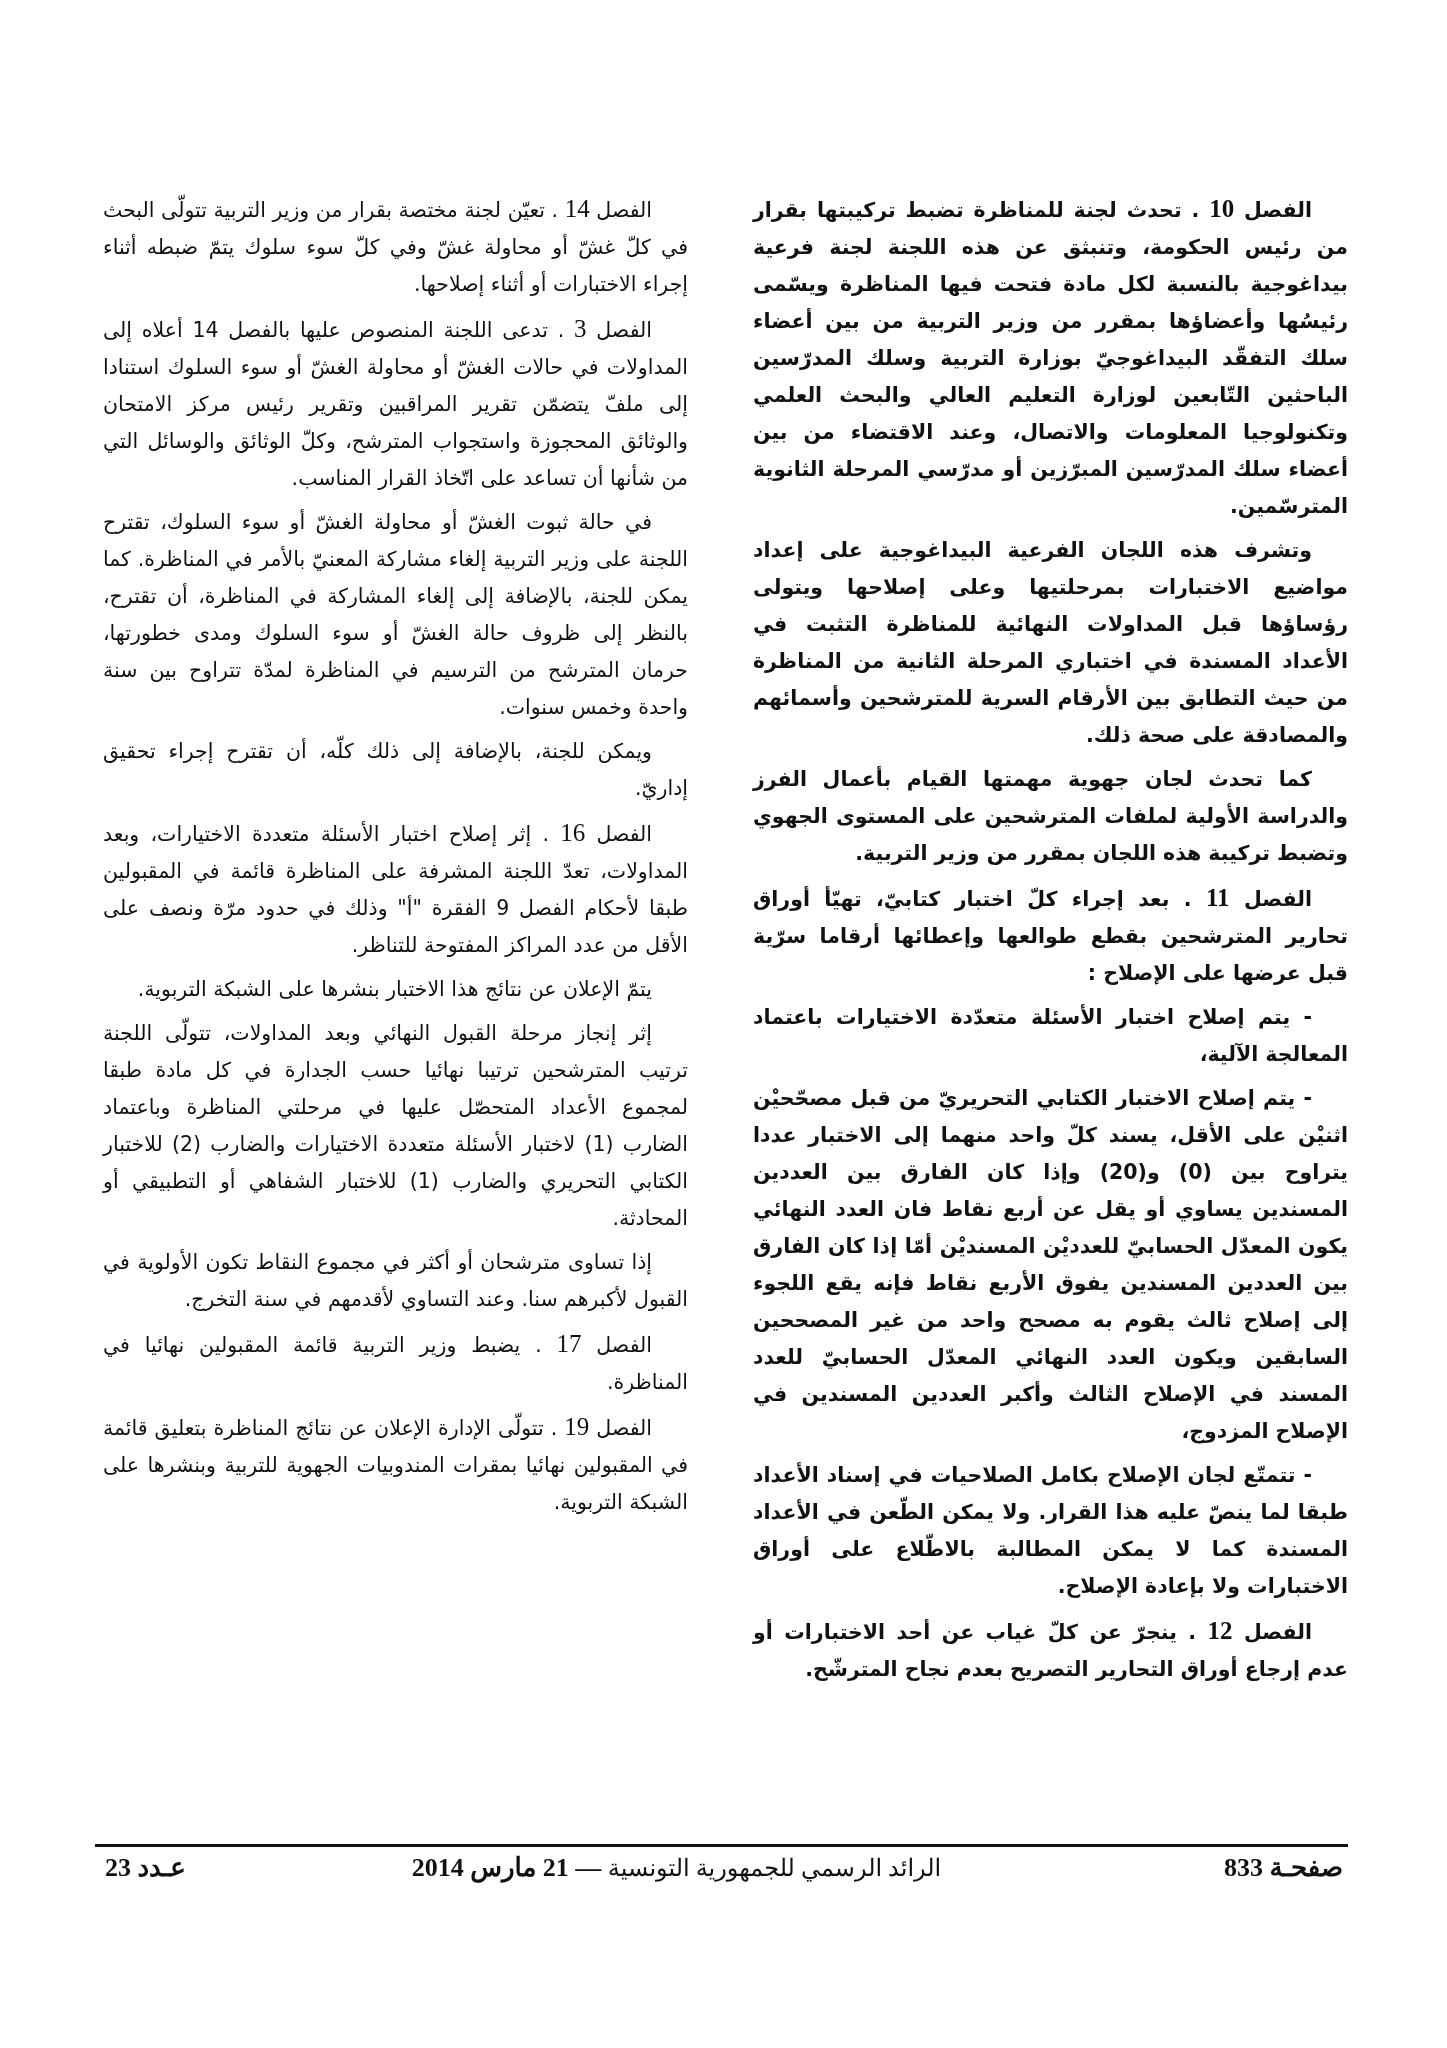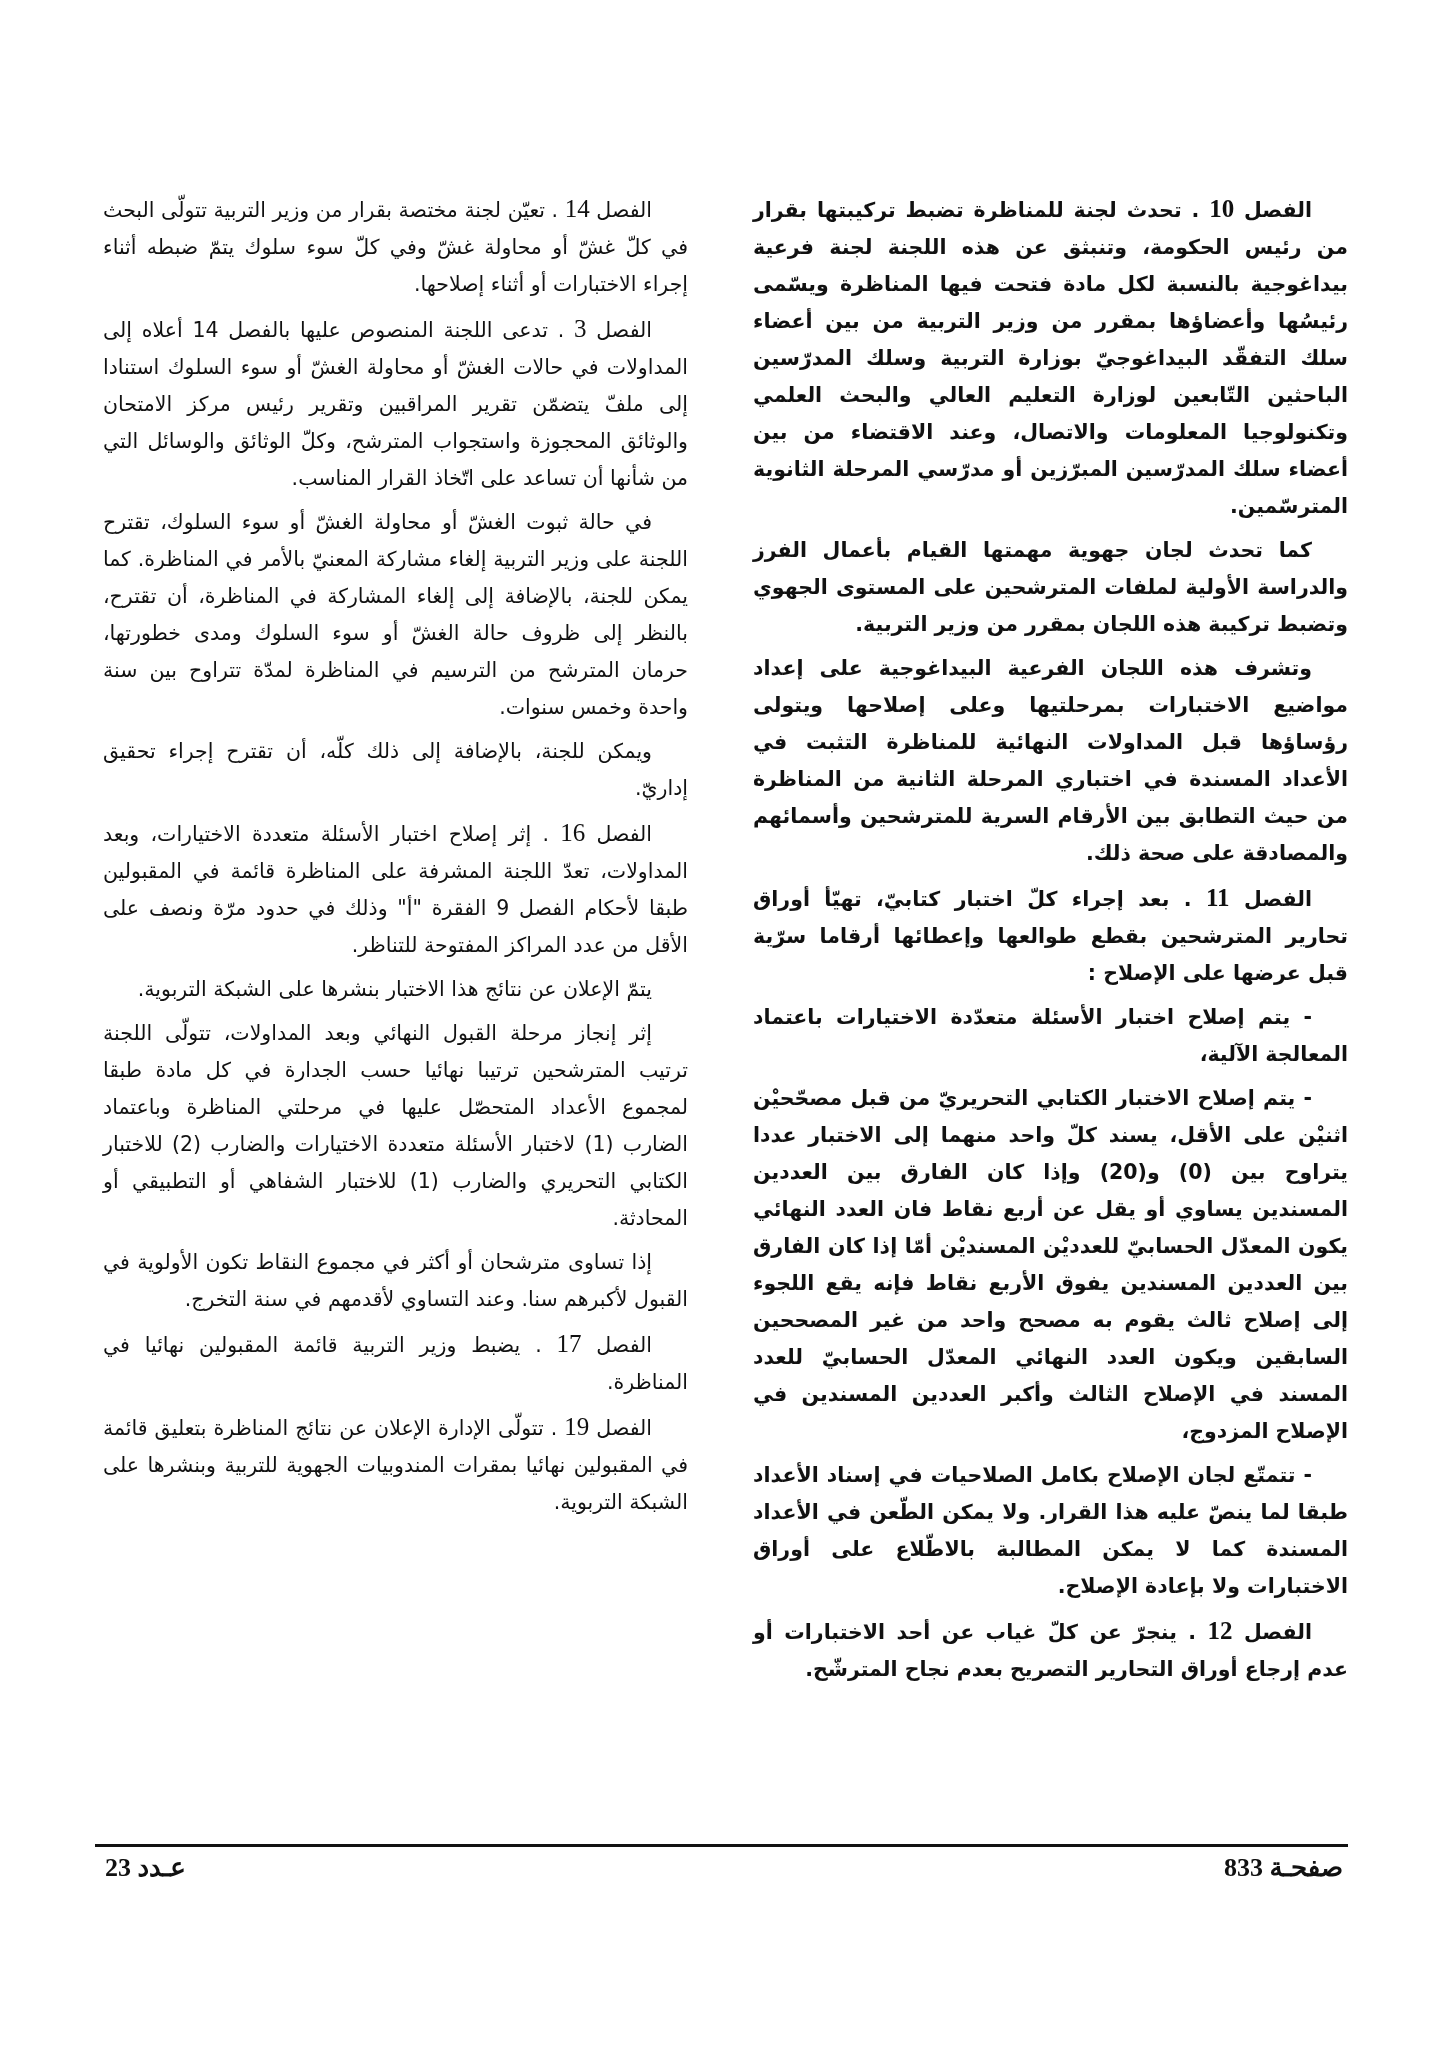--- a/index.html
+++ b/index.html
@@ -32,22 +32,22 @@
   .footer .issue { position: absolute; left: 10px; top: 0; }
   .footer .center .journal { font-weight: normal; font-size: 24px; }
 </style>
 </head>
 <body>
 
 <div class="page">
 
   <div class="col right" id="col-right">
       <p><span>الفصل</span> <span class="num">10</span> <span>. تحدث لجنة للمناظرة تضبط تركيبتها بقرار من رئيس الحكومة، وتنبثق عن هذه اللجنة لجنة فرعية بيداغوجية بالنسبة لكل مادة فتحت فيها المناظرة ويسّمى رئيسُها وأعضاؤها بمقرر من وزير التربية من بين أعضاء سلك التفقّد البيداغوجيّ بوزارة التربية وسلك المدرّسين الباحثين التّابعين لوزارة التعليم العالي والبحث العلمي وتكنولوجيا المعلومات والاتصال، وعند الاقتضاء من بين أعضاء سلك المدرّسين المبرّزين أو مدرّسي المرحلة الثانوية المترسّمين.</span></p>
+      <p><span>وتشرف هذه اللجان الفرعية البيداغوجية على إعداد مواضيع الاختبارات بمرحلتيها وعلى إصلاحها ويتولى رؤساؤها قبل المداولات النهائية للمناظرة التثبت في الأعداد المسندة في اختباري المرحلة الثانية من المناظرة من حيث التطابق بين الأرقام السرية للمترشحين وأسمائهم والمصادقة على صحة ذلك.</span></p>
       <p><span>كما تحدث لجان جهوية مهمتها القيام بأعمال الفرز والدراسة الأولية لملفات المترشحين على المستوى الجهوي وتضبط تركيبة هذه اللجان بمقرر من وزير التربية.</span></p>
-      <p><span>وتشرف هذه اللجان الفرعية البيداغوجية على إعداد مواضيع الاختبارات بمرحلتيها وعلى إصلاحها ويتولى رؤساؤها قبل المداولات النهائية للمناظرة التثبت في الأعداد المسندة في اختباري المرحلة الثانية من المناظرة من حيث التطابق بين الأرقام السرية للمترشحين وأسمائهم والمصادقة على صحة ذلك.</span></p>
       <p><span>الفصل</span> <span class="num">11</span> <span>. بعد إجراء كلّ اختبار كتابيّ، تهيّأ أوراق تحارير المترشحين بقطع طوالعها وإعطائها أرقاما سرّية قبل عرضها على الإصلاح :</span></p>
       <p><span>- يتم إصلاح اختبار الأسئلة متعدّدة الاختيارات باعتماد المعالجة الآلية،</span></p>
       <p><span>- يتم إصلاح الاختبار الكتابي التحريريّ من قبل مصحّحيْن اثنيْن على الأقل، يسند كلّ واحد منهما إلى الاختبار عددا يتراوح بين (0) و(20) وإذا كان الفارق بين العددين المسندين يساوي أو يقل عن أربع نقاط فان العدد النهائي يكون المعدّل الحسابيّ للعدديْن المسنديْن أمّا إذا كان الفارق بين العددين المسندين يفوق الأربع نقاط فإنه يقع اللجوء إلى إصلاح ثالث يقوم به مصحح واحد من غير المصححين السابقين ويكون العدد النهائي المعدّل الحسابيّ للعدد المسند في الإصلاح الثالث وأكبر العددين المسندين في الإصلاح المزدوج،</span></p>
       <p><span>- تتمتّع لجان الإصلاح بكامل الصلاحيات في إسناد الأعداد طبقا لما ينصّ عليه هذا القرار. ولا يمكن الطّعن في الأعداد المسندة كما لا يمكن المطالبة بالاطّلاع على أوراق الاختبارات ولا بإعادة الإصلاح.</span></p>
       <p><span>الفصل</span> <span class="num">12</span> <span>. ينجرّ عن كلّ غياب عن أحد الاختبارات أو عدم إرجاع أوراق التحارير التصريح بعدم نجاح المترشّح.</span></p>
     </div>
   <div class="col left" id="col-left">
       <p><span>الفصل</span> <span class="num">14</span> <span>. تعيّن لجنة مختصة بقرار من وزير التربية تتولّى البحث في كلّ غشّ أو محاولة غشّ وفي كلّ سوء سلوك يتمّ ضبطه أثناء إجراء الاختبارات أو أثناء إصلاحها.</span></p>
       <p><span>الفصل</span> <span class="num">3</span> <span>. تدعى اللجنة المنصوص عليها بالفصل 14 أعلاه إلى المداولات في حالات الغشّ أو محاولة الغشّ أو سوء السلوك استنادا إلى ملفّ يتضمّن تقرير المراقبين وتقرير رئيس مركز الامتحان والوثائق المحجوزة واستجواب المترشح، وكلّ الوثائق والوسائل التي من شأنها أن تساعد على اتّخاذ القرار المناسب.</span></p>
       <p><span>في حالة ثبوت الغشّ أو محاولة الغشّ أو سوء السلوك، تقترح اللجنة على وزير التربية إلغاء مشاركة المعنيّ بالأمر في المناظرة. كما يمكن للجنة، بالإضافة إلى إلغاء المشاركة في المناظرة، أن تقترح، بالنظر إلى ظروف حالة الغشّ أو سوء السلوك ومدى خطورتها، حرمان المترشح من الترسيم في المناظرة لمدّة تتراوح بين سنة واحدة وخمس سنوات.</span></p>
@@ -60,18 +60,23 @@
       <p><span>الفصل</span> <span class="num">19</span> <span>. تتولّى الإدارة الإعلان عن نتائج المناظرة بتعليق قائمة في المقبولين نهائيا بمقرات المندوبيات الجهوية للتربية وبنشرها على الشبكة التربوية.</span></p>
     </div>
 
   <div class="rule"></div>
 
   <div class="footer">
     <div class="page-no">
       <span>صفحـة</span>
       <span>833</span>
     </div>
+    <div class="center">
+      <span class="journal">الرائد الرسمي للجمهورية التونسية</span>
+      <span>—</span>
+      <span>21 مارس 2014</span>
+    </div>
     <div class="issue">
       <span>عـدد</span>
       <span>23</span>
     </div>
   </div>
 </div>
 
 </body></html>

